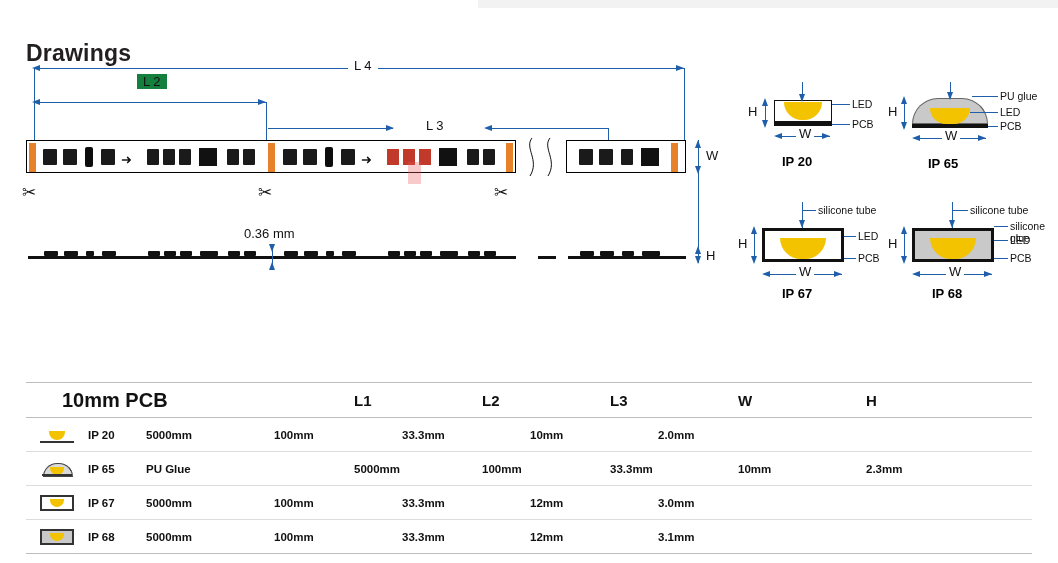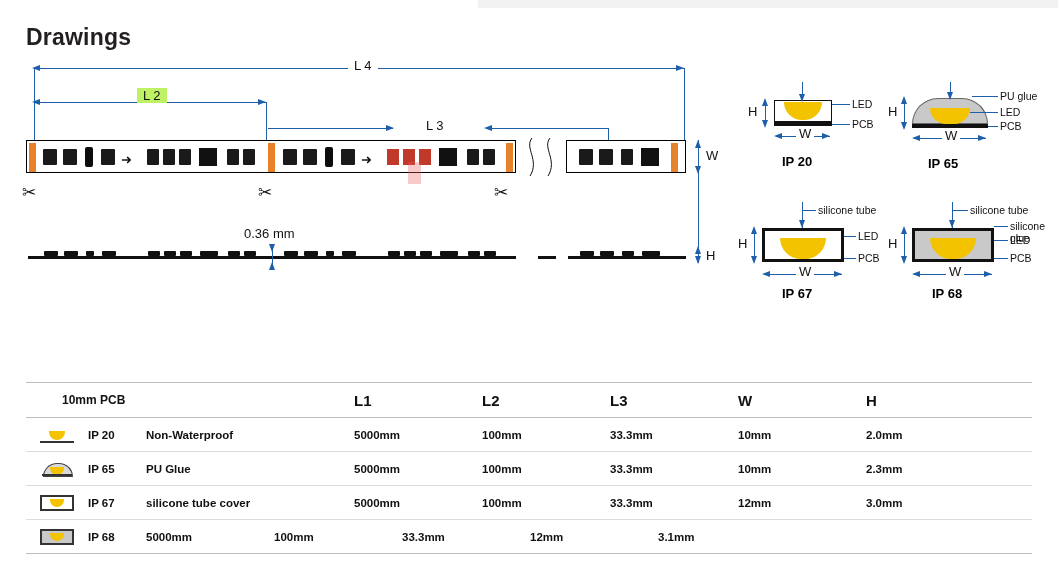--- a/index.html
+++ b/index.html
@@ -8,21 +8,21 @@
     background:#ffffff;
     font-family:"Liberation Sans", sans-serif;
     color:#111;
     position:relative;
     overflow:hidden;
   }
   .topbar{
     position:absolute;left:478px;top:0;width:580px;height:8px;background:#f2f2f2;
   }
   .title{
-    position:absolute;left:26px;top:24px;
+    position:absolute;left:26px;top:40px;
     font-size:23px;font-weight:bold;color:#231f20;letter-spacing:0.2px;
   }
 
   
   .abs{position:absolute;}
   .dimlbl{font-size:13px;color:#111;font-weight:normal;}
   .dimline{position:absolute;height:1px;background:#1f5fa9;}
   .vline{position:absolute;width:1px;background:#1f5fa9;}
 
   
@@ -64,21 +64,21 @@
   .cltxt{position:absolute;font-size:10.5px;color:#111;}
 
   
   .tbl{position:absolute;left:26px;top:382px;width:1006px;}
   .trow{display:flex;align-items:center;height:33px;border-bottom:1px solid #dcdcdc;}
   .trow.head{height:34px;border-bottom:1px solid #bdbdbd;}
   .c-icon{width:62px;flex:0 0 62px;display:flex;align-items:center;justify-content:center;}
   .c-ip{width:58px;flex:0 0 58px;font-size:11.5px;font-weight:bold;}
   .c-desc{width:208px;flex:0 0 208px;font-size:11.5px;font-weight:bold;}
   .c-v{width:128px;flex:0 0 128px;font-size:11.5px;font-weight:bold;}
-  .head .c-head1{width:328px;flex:0 0 328px;font-size:12px;font-weight:bold;padding-left:36px;box-sizing:border-box;}
+  .head .c-head1{width:328px;flex:0 0 328px;font-size:20px;font-weight:bold;padding-left:36px;box-sizing:border-box;}
   .head .c-v{font-size:15px;font-weight:bold;}
   .tbl-top{border-top:1px solid #bdbdbd;}
   .tbl-bottom{border-bottom:1px solid #bdbdbd;}
 
   
   .mini{position:relative;width:34px;height:16px;}
   .mini .base{position:absolute;left:0;top:0;width:34px;height:16px;box-sizing:border-box;}
   .dome{position:absolute;left:3px;top:2px;width:28px;height:12px;background:#d9d9d9;border:1px solid #444;border-radius:14px 14px 0 0;}
   .ledy{position:absolute;background:#f3c300;}
 </style>
@@ -93,21 +93,21 @@
 <div class="arrL" style="left:32px;top:64.5px;"></div>
 <div class="arrR" style="left:676px;top:64.5px;"></div>
 <div class="vline" style="left:34px;top:68px;height:72px;"></div>
 <div class="vline" style="left:684px;top:68px;height:72px;"></div>
 <div class="abs dimlbl" style="left:348px;top:58px;background:#fff;padding:0 6px;">L 4</div>
 
 <div class="dimline" style="left:34px;top:102px;width:232px;"></div>
 <div class="arrL" style="left:32px;top:98.5px;"></div>
 <div class="arrR" style="left:258px;top:98.5px;"></div>
 <div class="vline" style="left:266px;top:102px;height:38px;"></div>
-<div class="abs dimlbl" style="left:137px;top:88px;background:#bef264;padding:0 6px;text-align:center;">L 2</div>
+<div class="abs dimlbl" style="left:137px;top:74px;background:#15803d;padding:0 6px;text-align:center;">L 2</div>
 
 <div class="dimline" style="left:268px;top:128px;width:125px;"></div>
 <div class="arrR" style="left:386px;top:124.5px;"></div>
 <div class="dimline" style="left:486px;top:128px;width:122px;"></div>
 <div class="arrL" style="left:484px;top:124.5px;"></div>
 <div class="vline" style="left:608px;top:128px;height:12px;"></div>
 <div class="abs dimlbl" style="left:420px;top:118px;background:#fff;padding:0 6px;">L 3</div>
 
 <div class="vline" style="left:698px;top:140px;height:33px;"></div>
 <div class="arrU" style="left:694.5px;top:140px;"></div>
@@ -326,21 +326,20 @@
   </div>
 
   <div class="trow">
     <div class="c-icon">
       <div class="mini">
         <div class="base" style="border-bottom:2px solid #333;"></div>
         <div class="ledy" style="left:9px;top:4px;width:16px;height:9px;border-radius:0 0 10px 10px;"></div>
       </div>
     </div>
     <div class="c-ip">IP 20</div>
-    <div class="c-desc">Non-Waterproof</div>
     <div class="c-v">5000mm</div>
     <div class="c-v">100mm</div>
     <div class="c-v">33.3mm</div>
     <div class="c-v">10mm</div>
     <div class="c-v">2.0mm</div>
   </div>
 
   <div class="trow">
     <div class="c-icon">
       <div class="mini">
@@ -359,21 +358,20 @@
   </div>
 
   <div class="trow">
     <div class="c-icon">
       <div class="mini">
         <div class="base" style="border:2px solid #333;background:#fff;"></div>
         <div class="ledy" style="left:10px;top:4px;width:14px;height:8px;border-radius:0 0 10px 10px;"></div>
       </div>
     </div>
     <div class="c-ip">IP 67</div>
-    <div class="c-desc">silicone tube cover</div>
     <div class="c-v">5000mm</div>
     <div class="c-v">100mm</div>
     <div class="c-v">33.3mm</div>
     <div class="c-v">12mm</div>
     <div class="c-v">3.0mm</div>
   </div>
 
   <div class="trow" style="border-bottom:none;">
     <div class="c-icon">
       <div class="mini">

